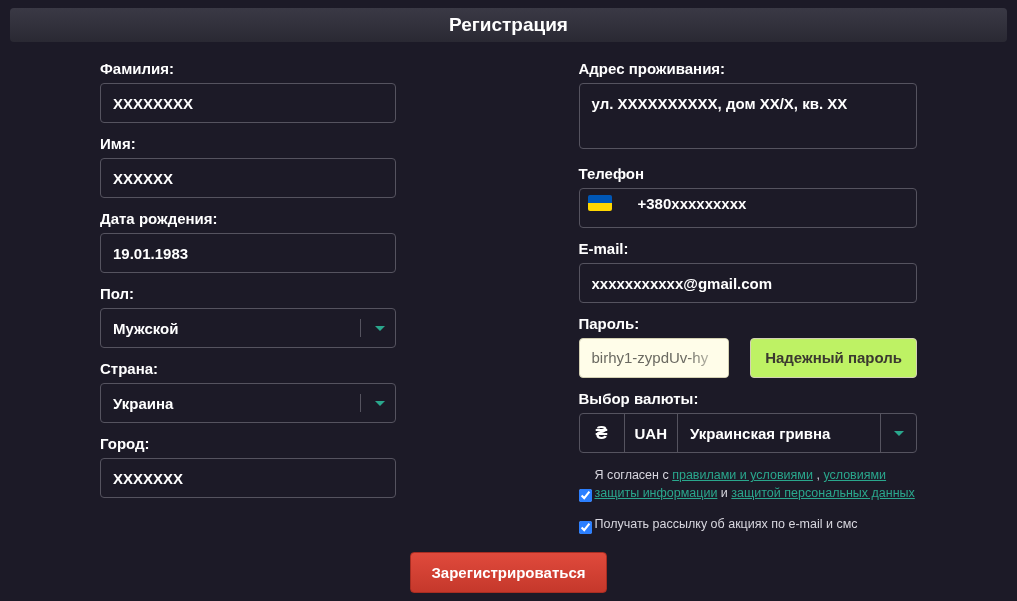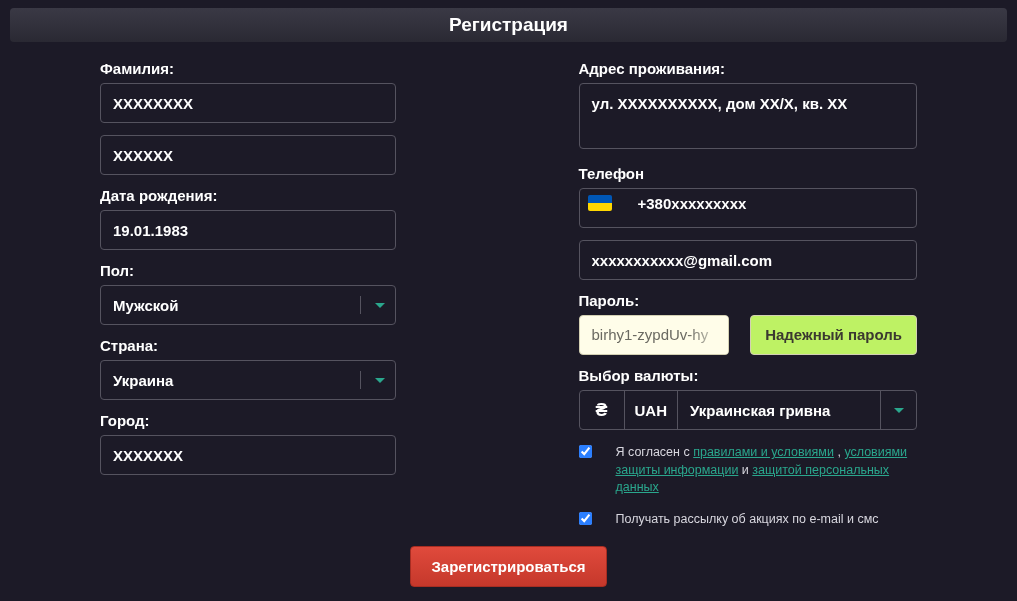--- a/index.html
+++ b/index.html
@@ -161,22 +161,22 @@
   .cur-caret {
     border-left: 1px solid #55535f;
     width: 36px;
     height: 100%;
     display: flex;
     align-items: center;
     justify-content: center;
   }
   .check-row {
     display: flex;
-    align-items: flex-start;
-    gap: 24px;
+    align-items: flex-end;
+    gap: 3px;
     margin-top: 14px;
     font-size: 12.5px;
     color: #d8d7df;
     line-height: 1.4;
   }
   .check-row input[type=checkbox] {
     accent-color: #2b7fff;
     width: 13px; height: 13px;
     margin-top: 1px;
     flex-shrink: 0;
@@ -208,20 +208,21 @@
 
 <div class="form-wrap">
   <div class="col">
 
     <div class="field">
       <span class="label">Фамилия:</span>
       <input class="input" value="XXXXXXXX" style="">
     </div>
 
     <div class="field">
+      <span class="label">Имя:</span>
       <input class="input" value="XXXXXX" style="">
     </div>
 
     <div class="field">
       <span class="label">Дата рождения:</span>
       <input class="input" value="19.01.1983" style="">
     </div>
 
     <div class="field">
       <span class="label">Пол:</span>
@@ -259,20 +260,21 @@
 
     <div class="field">
       <span class="label">Телефон</span>
       <div class="phone-box">
         <span class="flag"></span>
         <span class="phone-val">+380xxxxxxxxx</span>
       </div>
     </div>
 
     <div class="field">
+      <span class="label">E-mail:</span>
       <input class="input" style="width: 100%;" value="xxxxxxxxxxx@gmail.com">
     </div>
 
     <div class="field">
       <span class="label">Пароль:</span>
       <div class="pw-row">
         <div class="pw-input">birhy1-zypdUv-hy</div>
         <div class="pw-strength">Надежный пароль</div>
       </div>
     </div>

